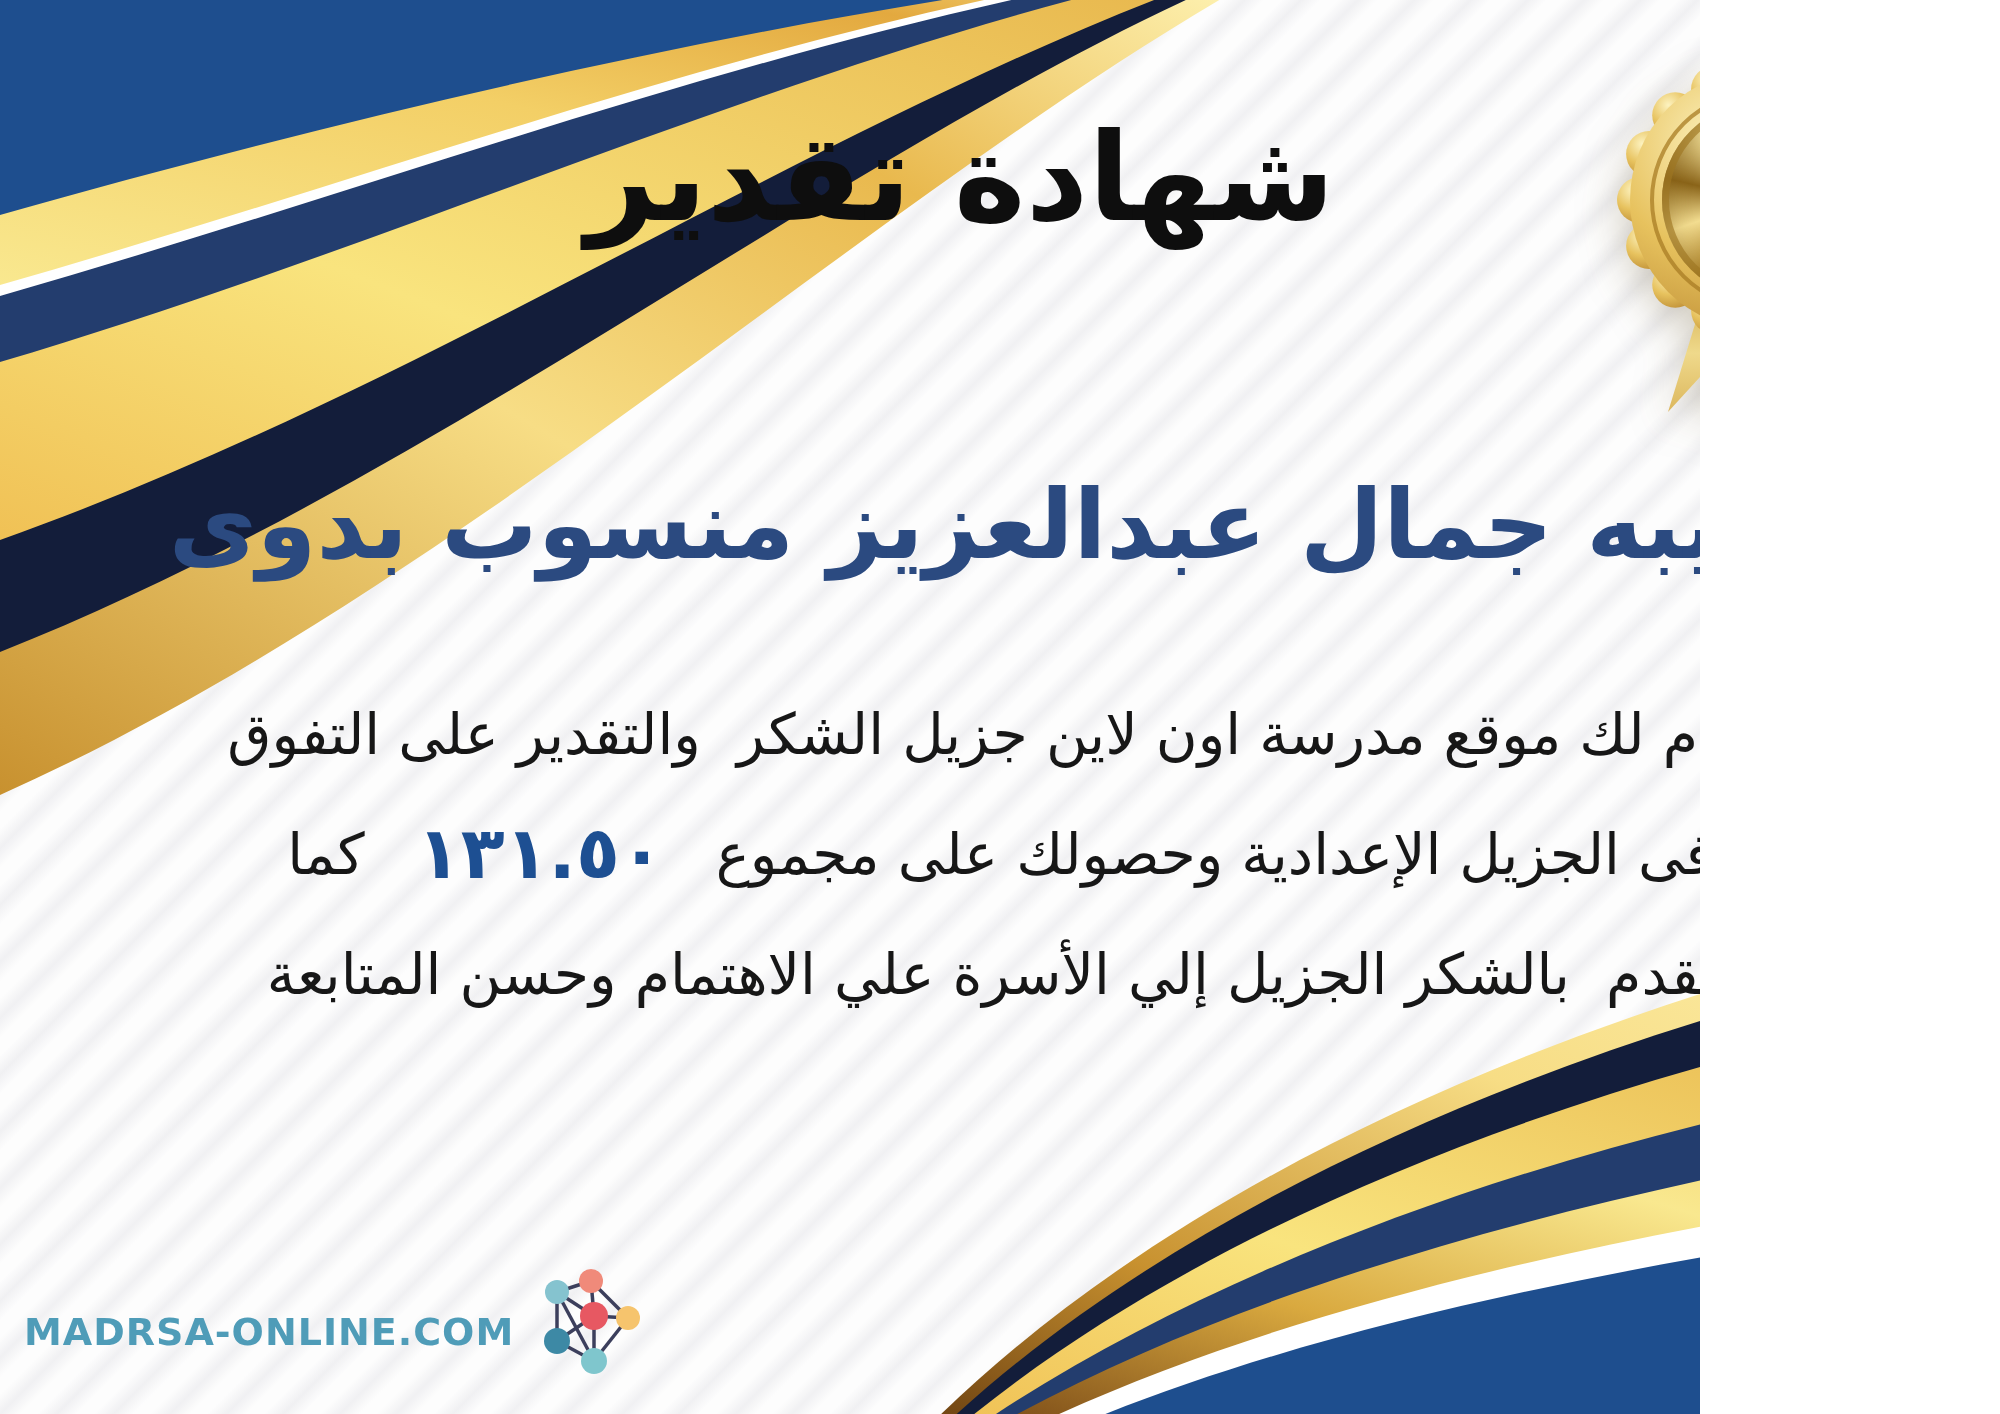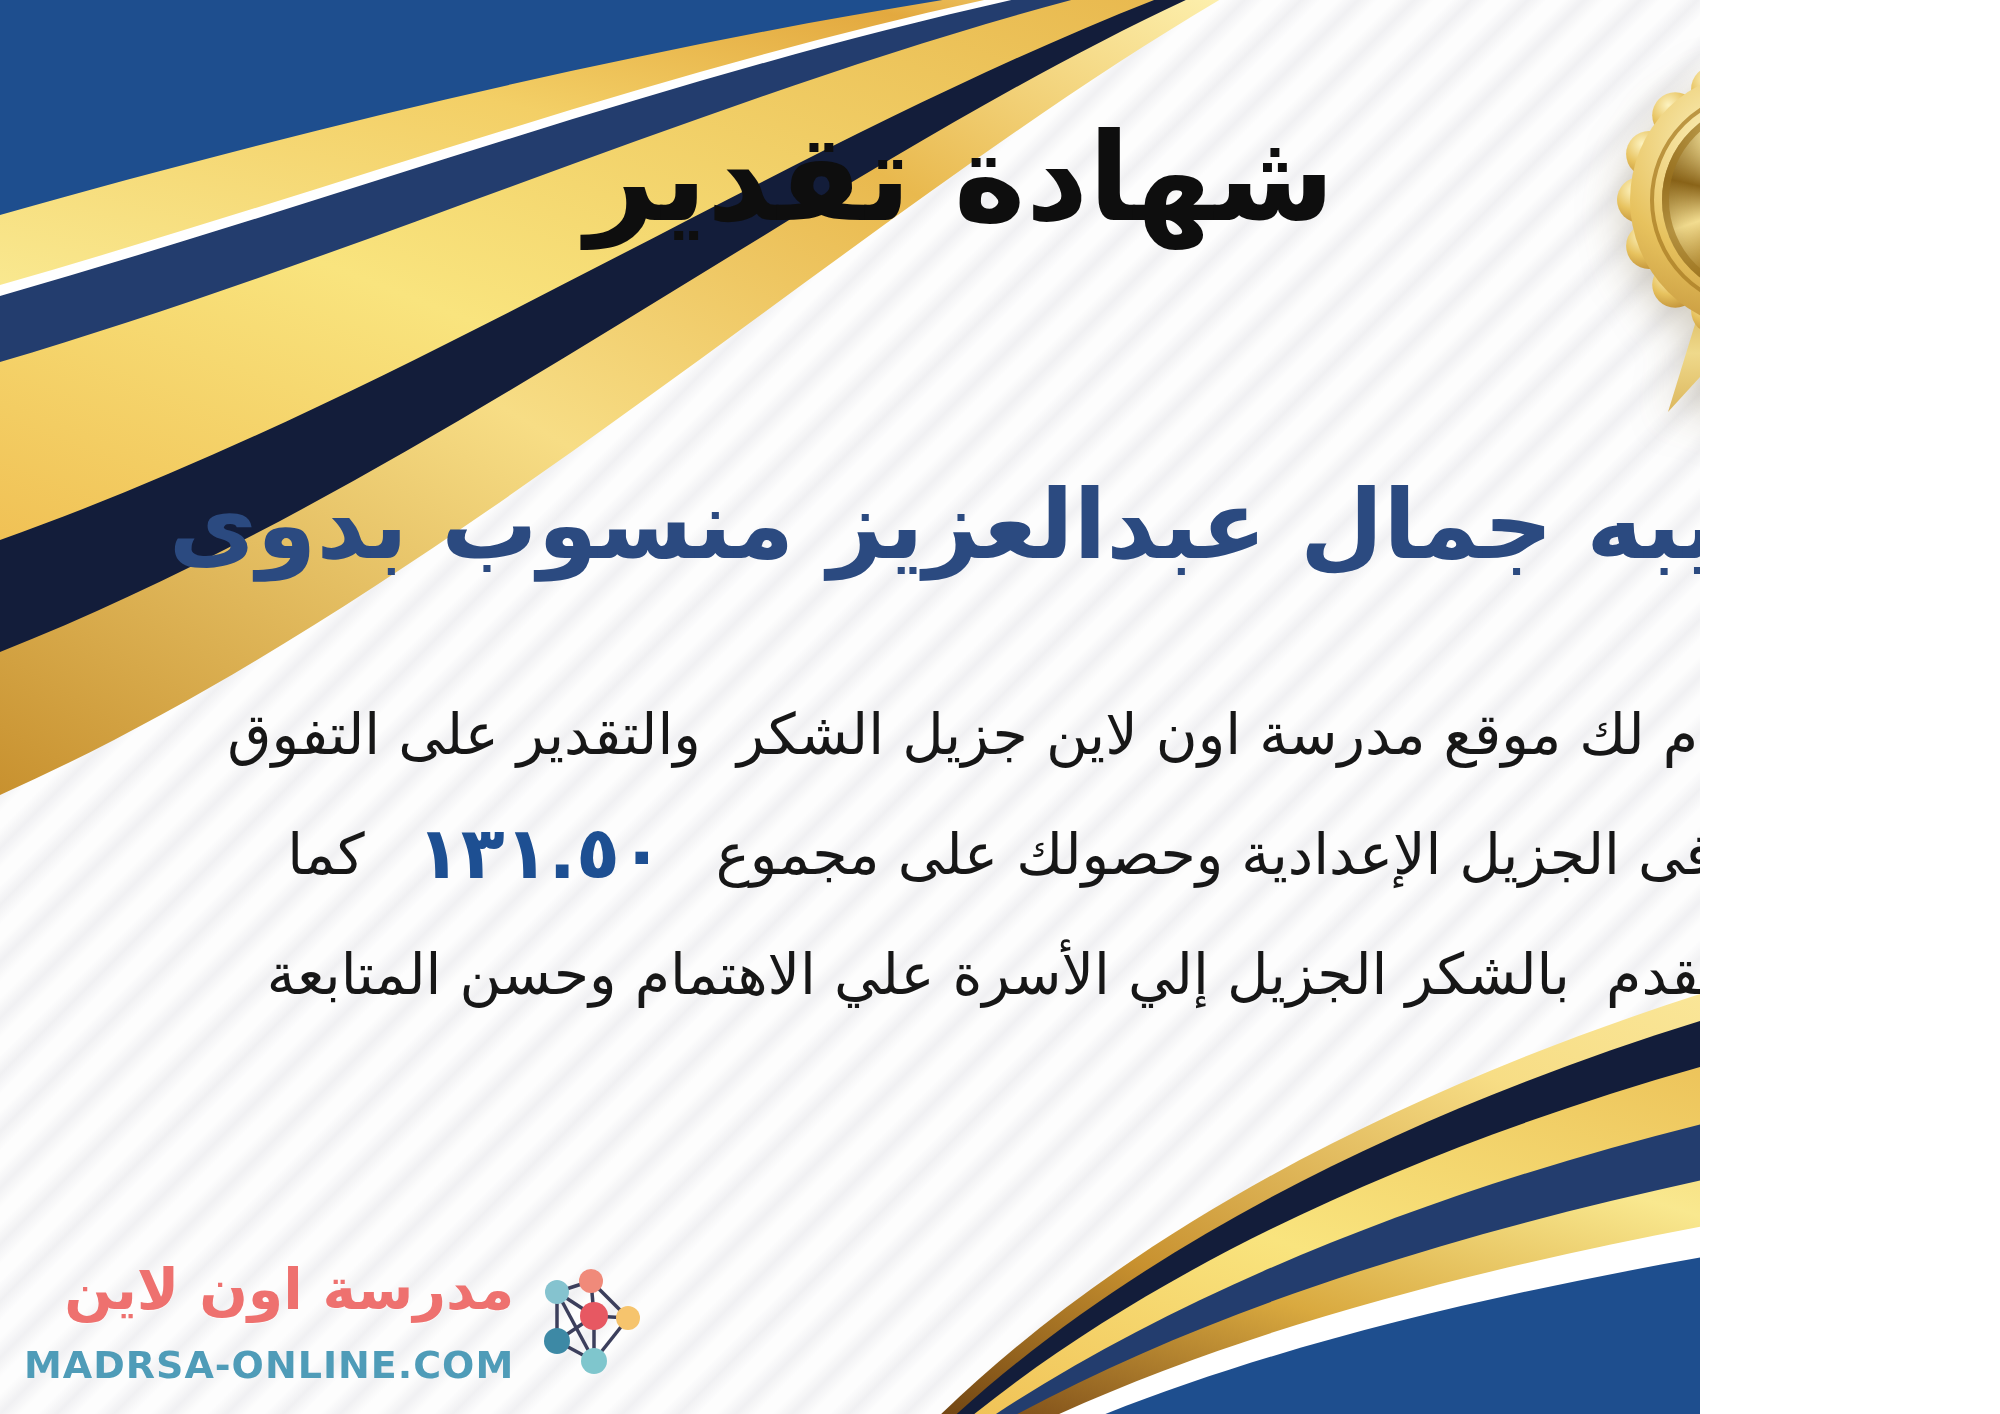--- a/index.html
+++ b/index.html
@@ -192,21 +192,20 @@
 
   <div class="bodytext">
     <p>يقدم لك موقع مدرسة اون لاين جزيل الشكر&nbsp; والتقدير على التفوق</p>
     <p><span>فى الجزيل الإعدادية وحصولك على مجموع</span><span class="score">١٣١.٥٠</span><span>كما</span></p>
     <p>نتقدم&nbsp; بالشكر الجزيل إلي الأسرة علي الاهتمام وحسن المتابعة</p>
   </div>
 
 
   <div class="logo">
     <div class="logo-textcol">
-      <div class="logo-ar">مدرسة اون لاين</div>
       <div class="logo-domain">MADRSA-ONLINE.COM</div>
     </div>
     <svg class="logo-icon" width="122" height="134" viewBox="0 0 122 134" aria-hidden="true">
       <g stroke="#3c3f5c" stroke-width="3.5">
         <line x1="67" y1="25" x2="33" y2="36"></line>
         <line x1="67" y1="25" x2="70" y2="60"></line>
         <line x1="67" y1="25" x2="104" y2="62"></line>
         <line x1="33" y1="36" x2="70" y2="60"></line>
         <line x1="33" y1="36" x2="33" y2="85"></line>
         <line x1="33" y1="36" x2="70" y2="105"></line>

